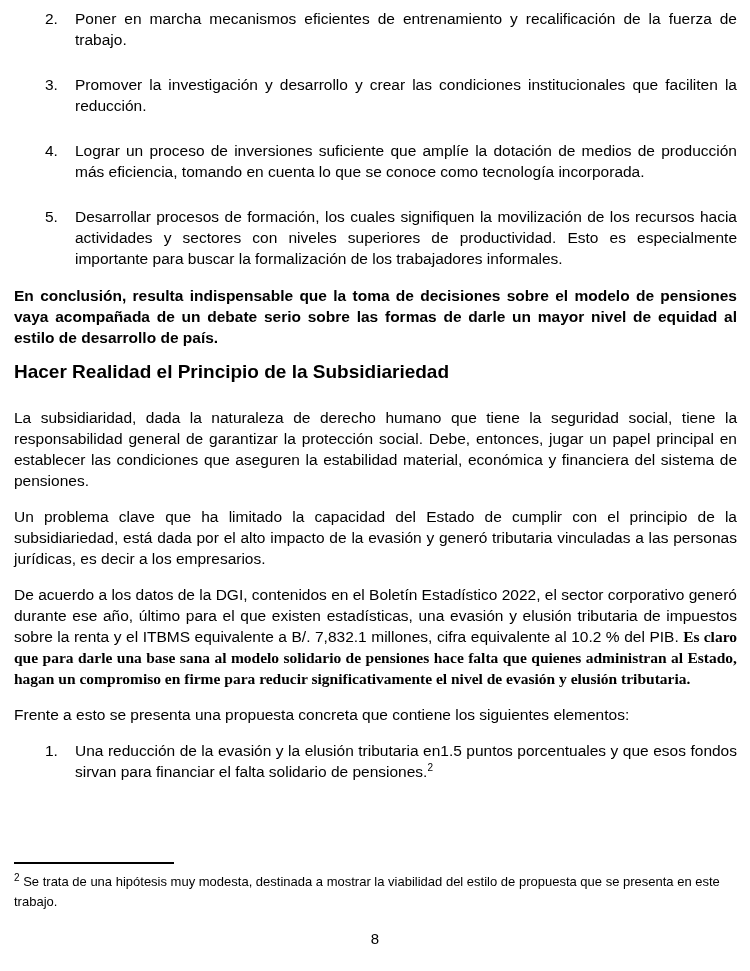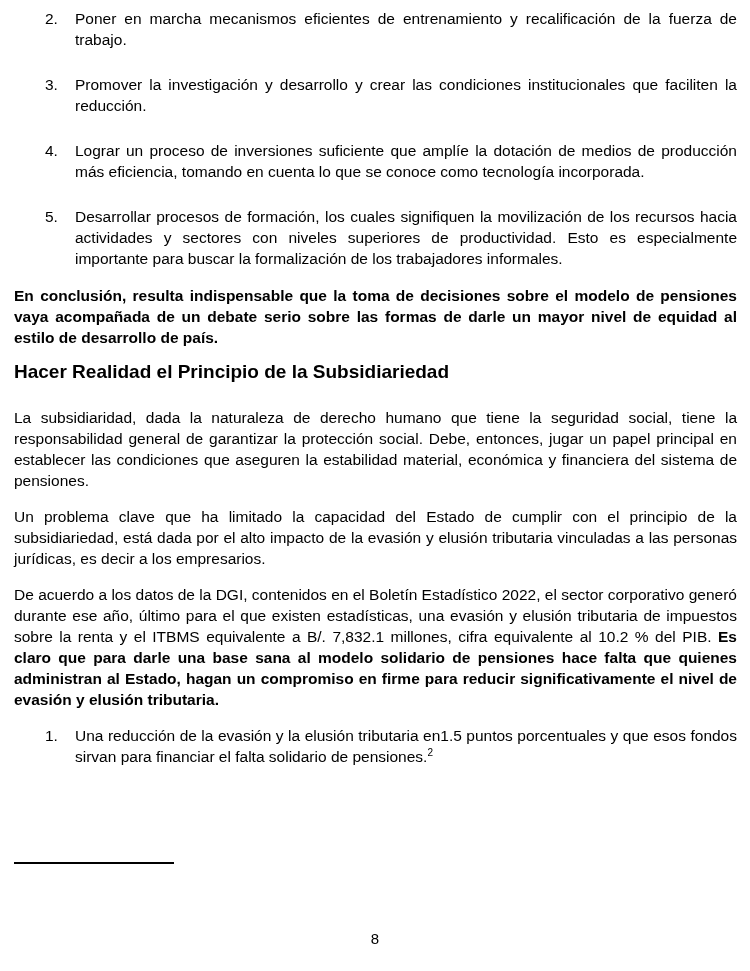--- a/index.html
+++ b/index.html
@@ -32,21 +32,21 @@
   .list-item.last-upper{margin-bottom:16px;}
   p{margin:4px 0 15px 0;}
   p.conclusion{font-weight:bold;margin-bottom:12px;}
   h1.section-heading{
     font-size:19px;
     line-height:24px;
     font-weight:bold;
     text-align:left;
     margin:0 0 23px 0;
   }
-  p.para-mixed .bold-run{font-weight:bold;}
+  p.para-mixed .bold-run{font-weight:bold;font-family:Liberation Serif, serif;}
   p.para-frente{margin-bottom:15px;}
   .lower-list .list-item{margin-bottom:0;}
   sup{font-size:10px;line-height:0;vertical-align:super;}
   .footnote-area{
     position:absolute;
     left:14px;right:13px;top:862px;
   }
   .footnote-rule{
     width:160px;
     border-top:2px solid #000;
@@ -89,31 +89,33 @@
     <span class="num">5.</span>
     <span class="txt">Desarrollar procesos de formación, los cuales signifiquen la movilización de los recursos hacia actividades y sectores con niveles superiores de productividad.  Esto es especialmente importante para buscar la formalización de los trabajadores informales.</span>
   </div>
 
   <p class="conclusion">En conclusión, resulta indispensable que la toma de decisiones sobre el modelo de pensiones vaya acompañada de un debate serio sobre las formas de darle un mayor nivel de equidad al estilo de desarrollo de país.</p>
 
   <h1 class="section-heading">Hacer Realidad el Principio de la Subsidiariedad</h1>
 
   <p>La subsidiaridad, dada la naturaleza de derecho humano que tiene la seguridad social, tiene la responsabilidad general de garantizar la protección social. Debe, entonces, jugar un papel principal en establecer las condiciones que aseguren la estabilidad material, económica y financiera del sistema de pensiones.</p>
 
-  <p>Un problema clave que ha limitado la capacidad del Estado de cumplir con el principio de la subsidiariedad, está dada por el alto impacto de la evasión y elusión tributaria vinculadas a las personas jurídicas, es decir a los empresarios.</p>
+  <p>Un problema clave que ha limitado la capacidad del Estado de cumplir con el principio de la subsidiariedad, está dada por el alto impacto de la evasión y generó tributaria vinculadas a las personas jurídicas, es decir a los empresarios.</p>
 
   <p class="para-mixed"><span>De acuerdo a los datos de la DGI, contenidos en el Boletín Estadístico 2022, el sector corporativo generó durante ese año, último para el que existen estadísticas, una evasión y elusión tributaria de impuestos sobre la renta y el ITBMS equivalente a B/. 7,832.1 millones, cifra equivalente al 10.2 % del PIB. </span><span class="bold-run">Es claro que para darle una base sana al modelo solidario de pensiones hace falta que quienes administran al Estado, hagan un compromiso en firme para reducir significativamente el nivel de evasión y elusión tributaria.</span></p>
 
+  <p class="para-frente">Frente a esto se presenta una propuesta concreta que contiene los siguientes elementos:</p>
 
   <div class="lower-list">
     <div class="list-item">
       <span class="num">1.</span>
       <span class="txt"><span>Una reducción de la evasión y la elusión tributaria en1.5 puntos porcentuales y que esos fondos sirvan para financiar el falta solidario de pensiones.</span><sup>2</sup></span>
     </div>
   </div>
 
   <div class="footnote-area">
     <div class="footnote-rule"></div>
+    <p class="footnote-text"><sup>2</sup><span> Se trata de una hipótesis muy modesta, destinada a mostrar la viabilidad del estilo de propuesta que se presenta en este trabajo.</span></p>
   </div>
 
   <div class="page-number">8</div>
 
 </div>
 
 </body></html>

